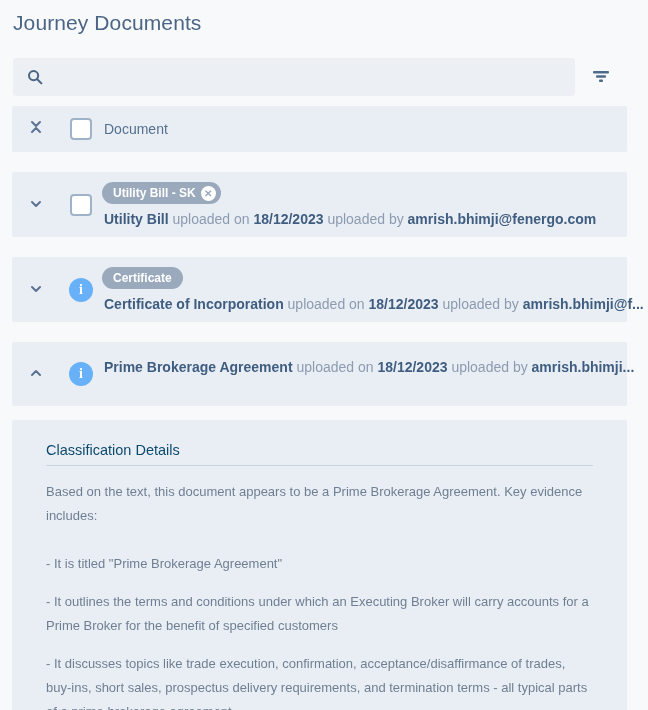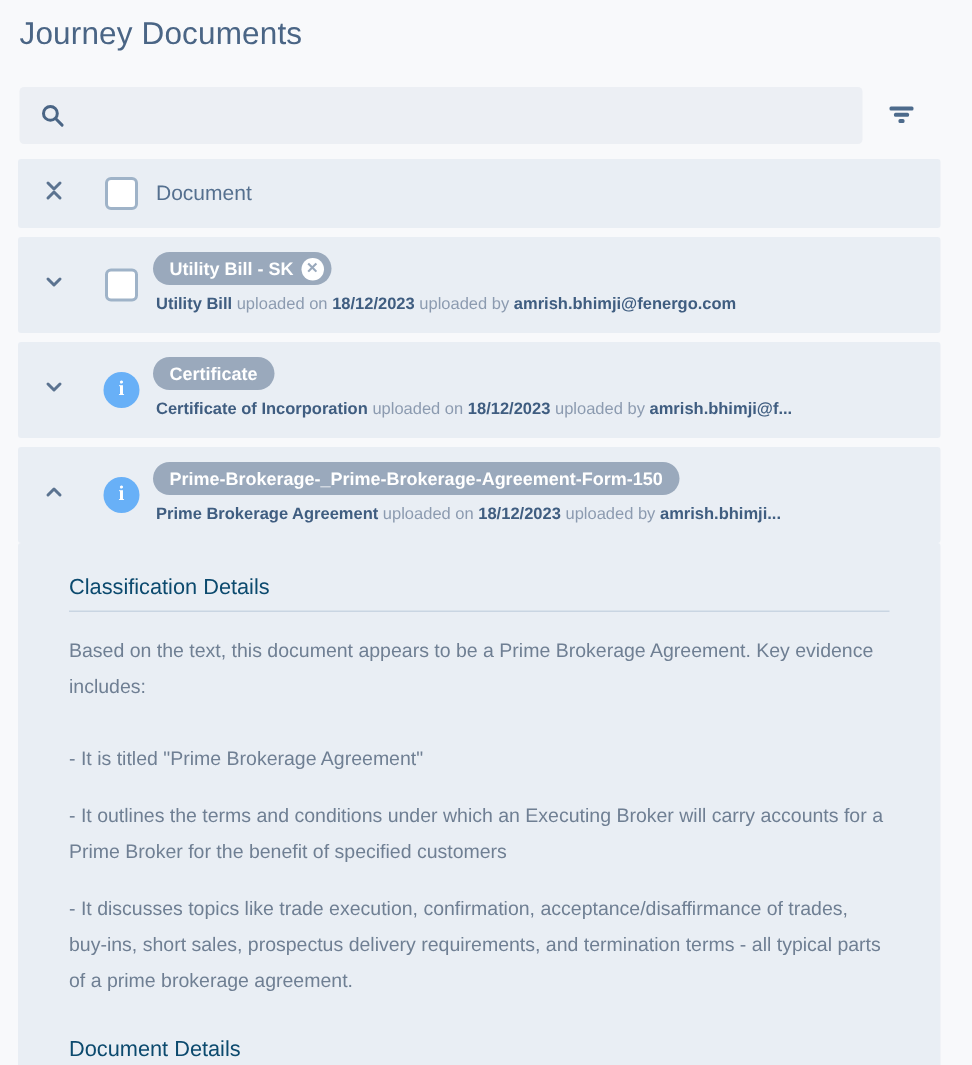--- a/index.html
+++ b/index.html
@@ -42,21 +42,21 @@
     align-items: center; justify-content: center;
     background: transparent; border: none; cursor: pointer;
   }
 
   
   .doc-list { position: absolute; left: 12px; top: 106px; width: 615px; }
 
   .row {
     background: #e9eef4; border-radius: 2px;
     display: flex; align-items: flex-start;
-    margin-bottom: 6px;
+    margin-bottom: 20px;
   }
   .row-header {
     height: 46px; align-items: center;
   }
   .row-doc { min-height: 64px; padding: 10px 0 10px 0; }
 
   .col-toggle {
     width: 48px; flex: 0 0 48px;
     display: flex; align-items: center; justify-content: center;
     align-self: center; cursor: pointer;
@@ -94,21 +94,21 @@
   }
   .pill.with-x { padding-right: 5px; }
   .pill-x {
     width: 15px; height: 15px; border-radius: 50%;
     background: #ffffff; color: #9aa9bc;
     display: inline-flex; align-items: center; justify-content: center;
     font-size: 10px; font-weight: 700; cursor: pointer; flex: 0 0 auto;
   }
 
   .meta {
-    margin-top: 7px; font-size: 11px; color: #8c9bb0;
+    margin-top: 7px; font-size: 14px; color: #8c9bb0;
     white-space: nowrap; overflow: hidden; text-overflow: ellipsis;
     padding-left: 2px;
   }
   .meta .strong { color: #3f5d80; font-weight: 700; }
 
   
   .panel {
     background: #e9eef4; border-radius: 2px;
     padding: 22px 34px 16px 34px; margin-top: -6px;
   }
@@ -231,23 +231,20 @@
         <span>
           <svg width="16" height="12" viewBox="0 0 16 12">
             <polyline points="4,8 8,4 12,8" fill="none" stroke="#5b7390" stroke-width="2" stroke-linecap="round" stroke-linejoin="round"></polyline>
           </svg>
         </span>
       </div>
       <div class="col-check">
         <span class="info-icon">i</span>
       </div>
       <div class="col-body">
-        <span class="pill">
-          <span>Prime-Brokerage-_Prime-Brokerage-Agreement-Form-150</span>
-        </span>
         <div class="meta">
           <span class="strong">Prime Brokerage Agreement</span>
           <span>uploaded on</span>
           <span class="strong">18/12/2023</span>
           <span>uploaded by</span>
           <span class="strong">amrish.bhimji...</span>
         </div>
       </div>
     </div>
 

